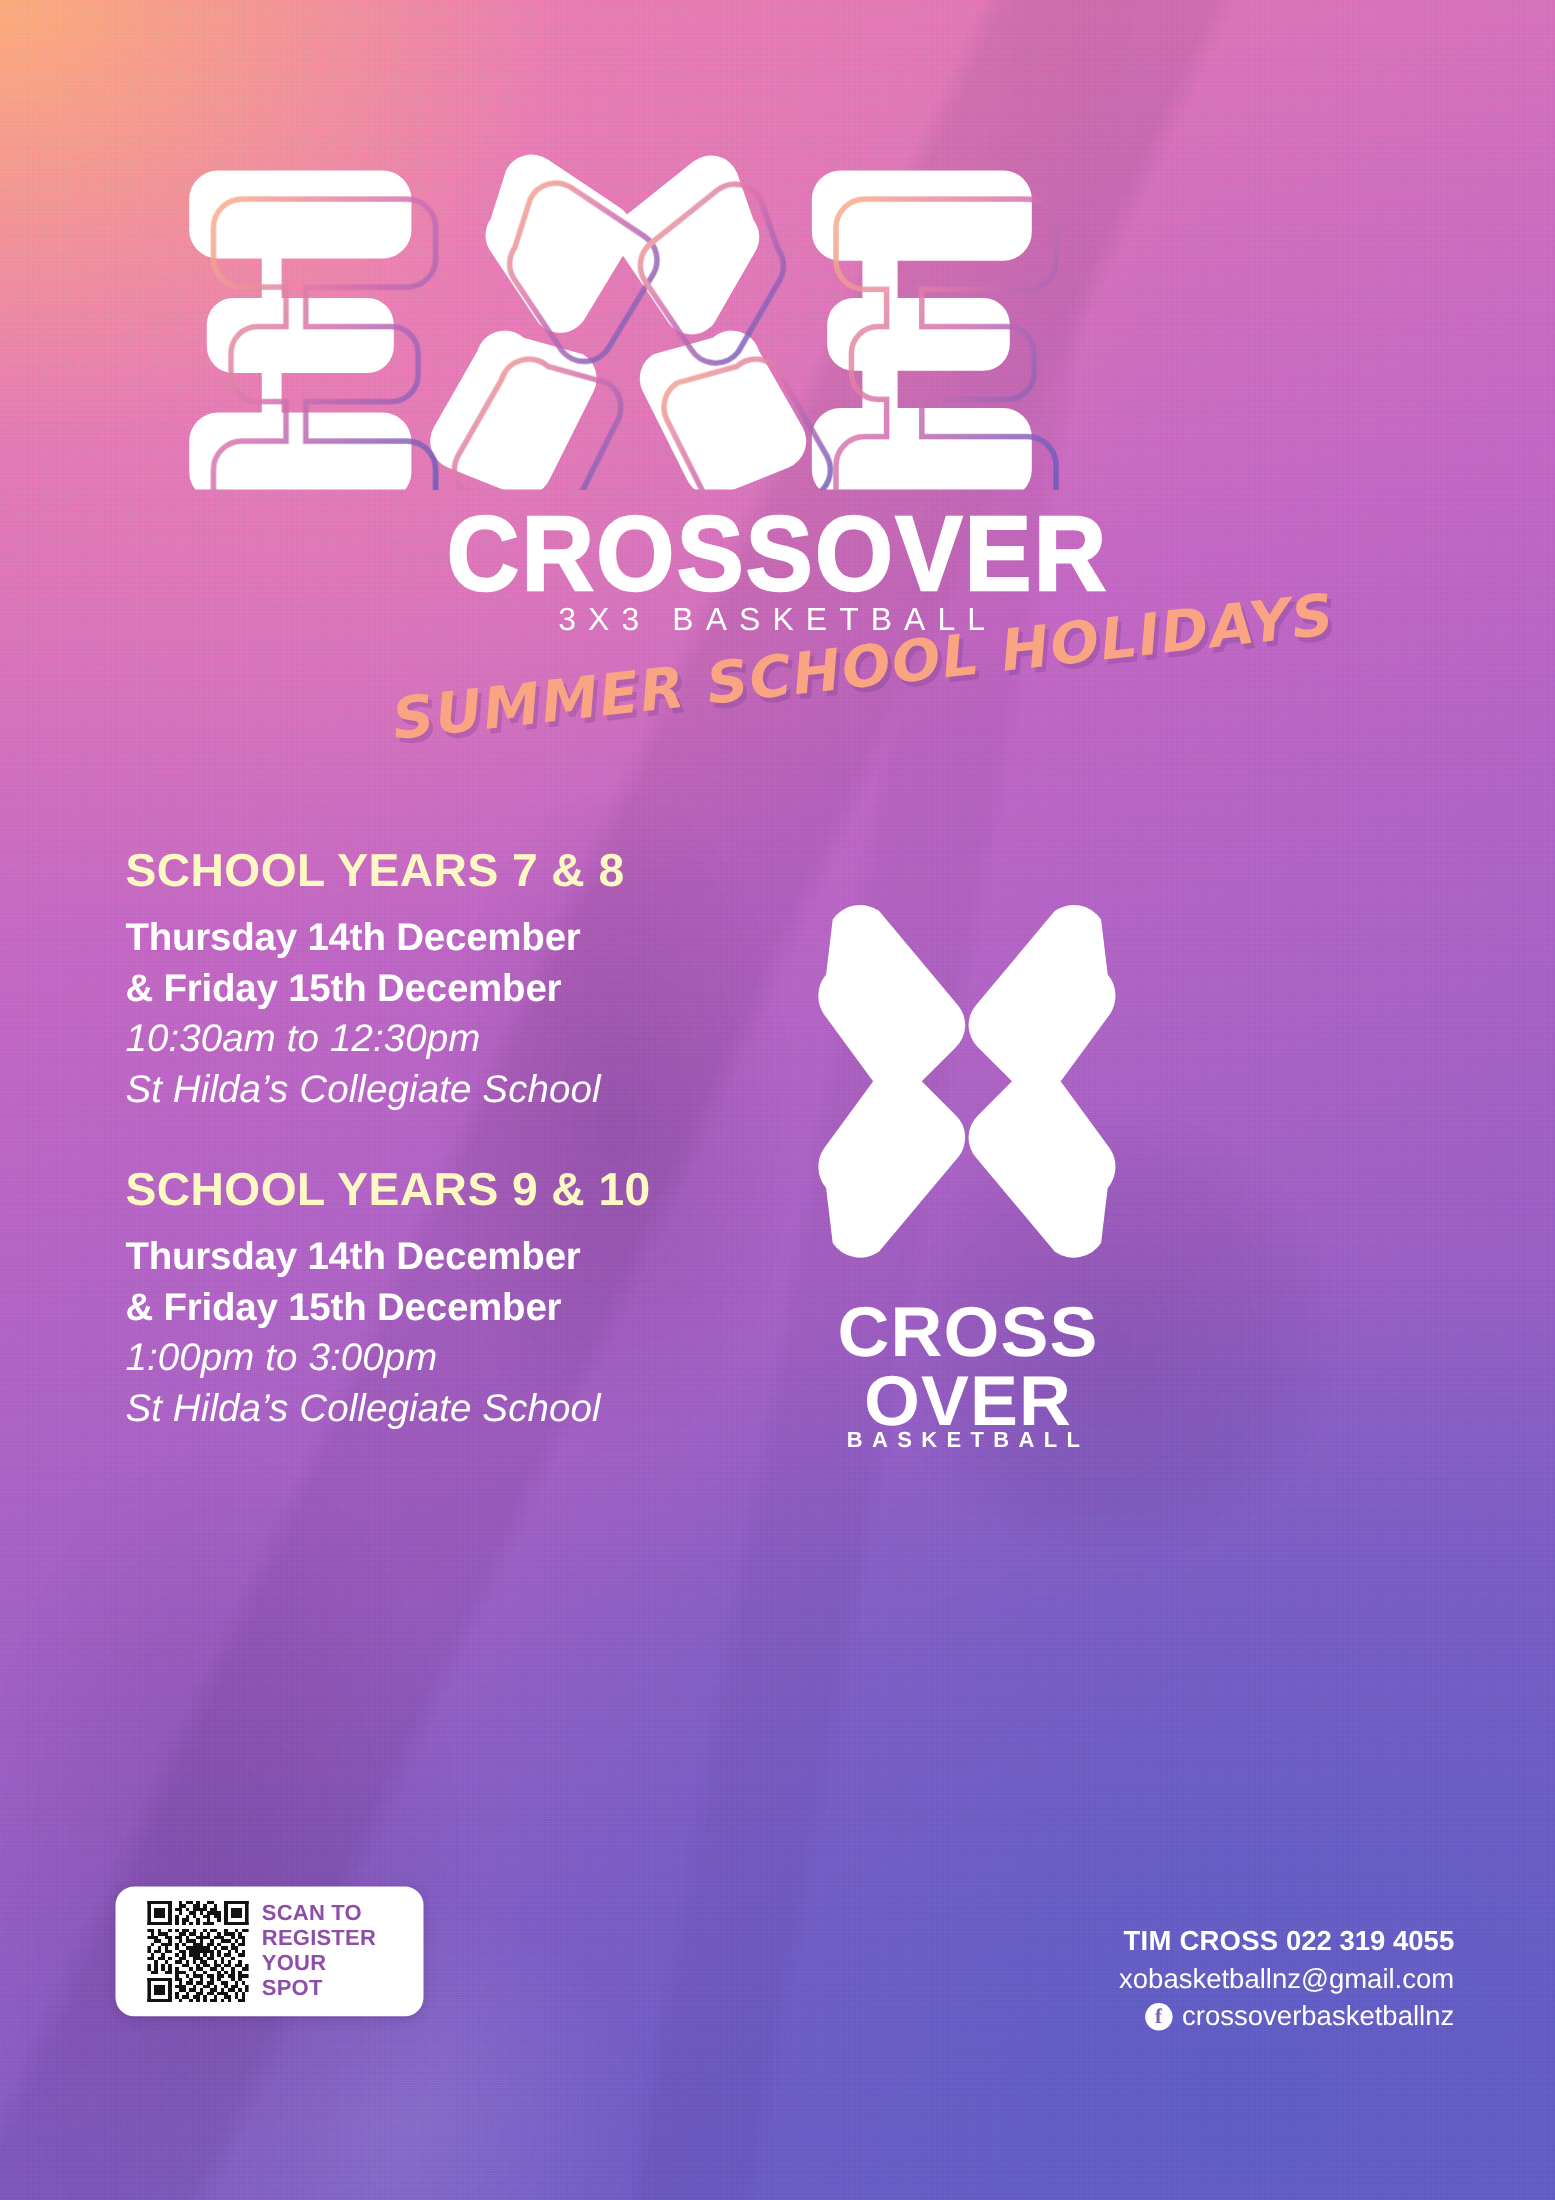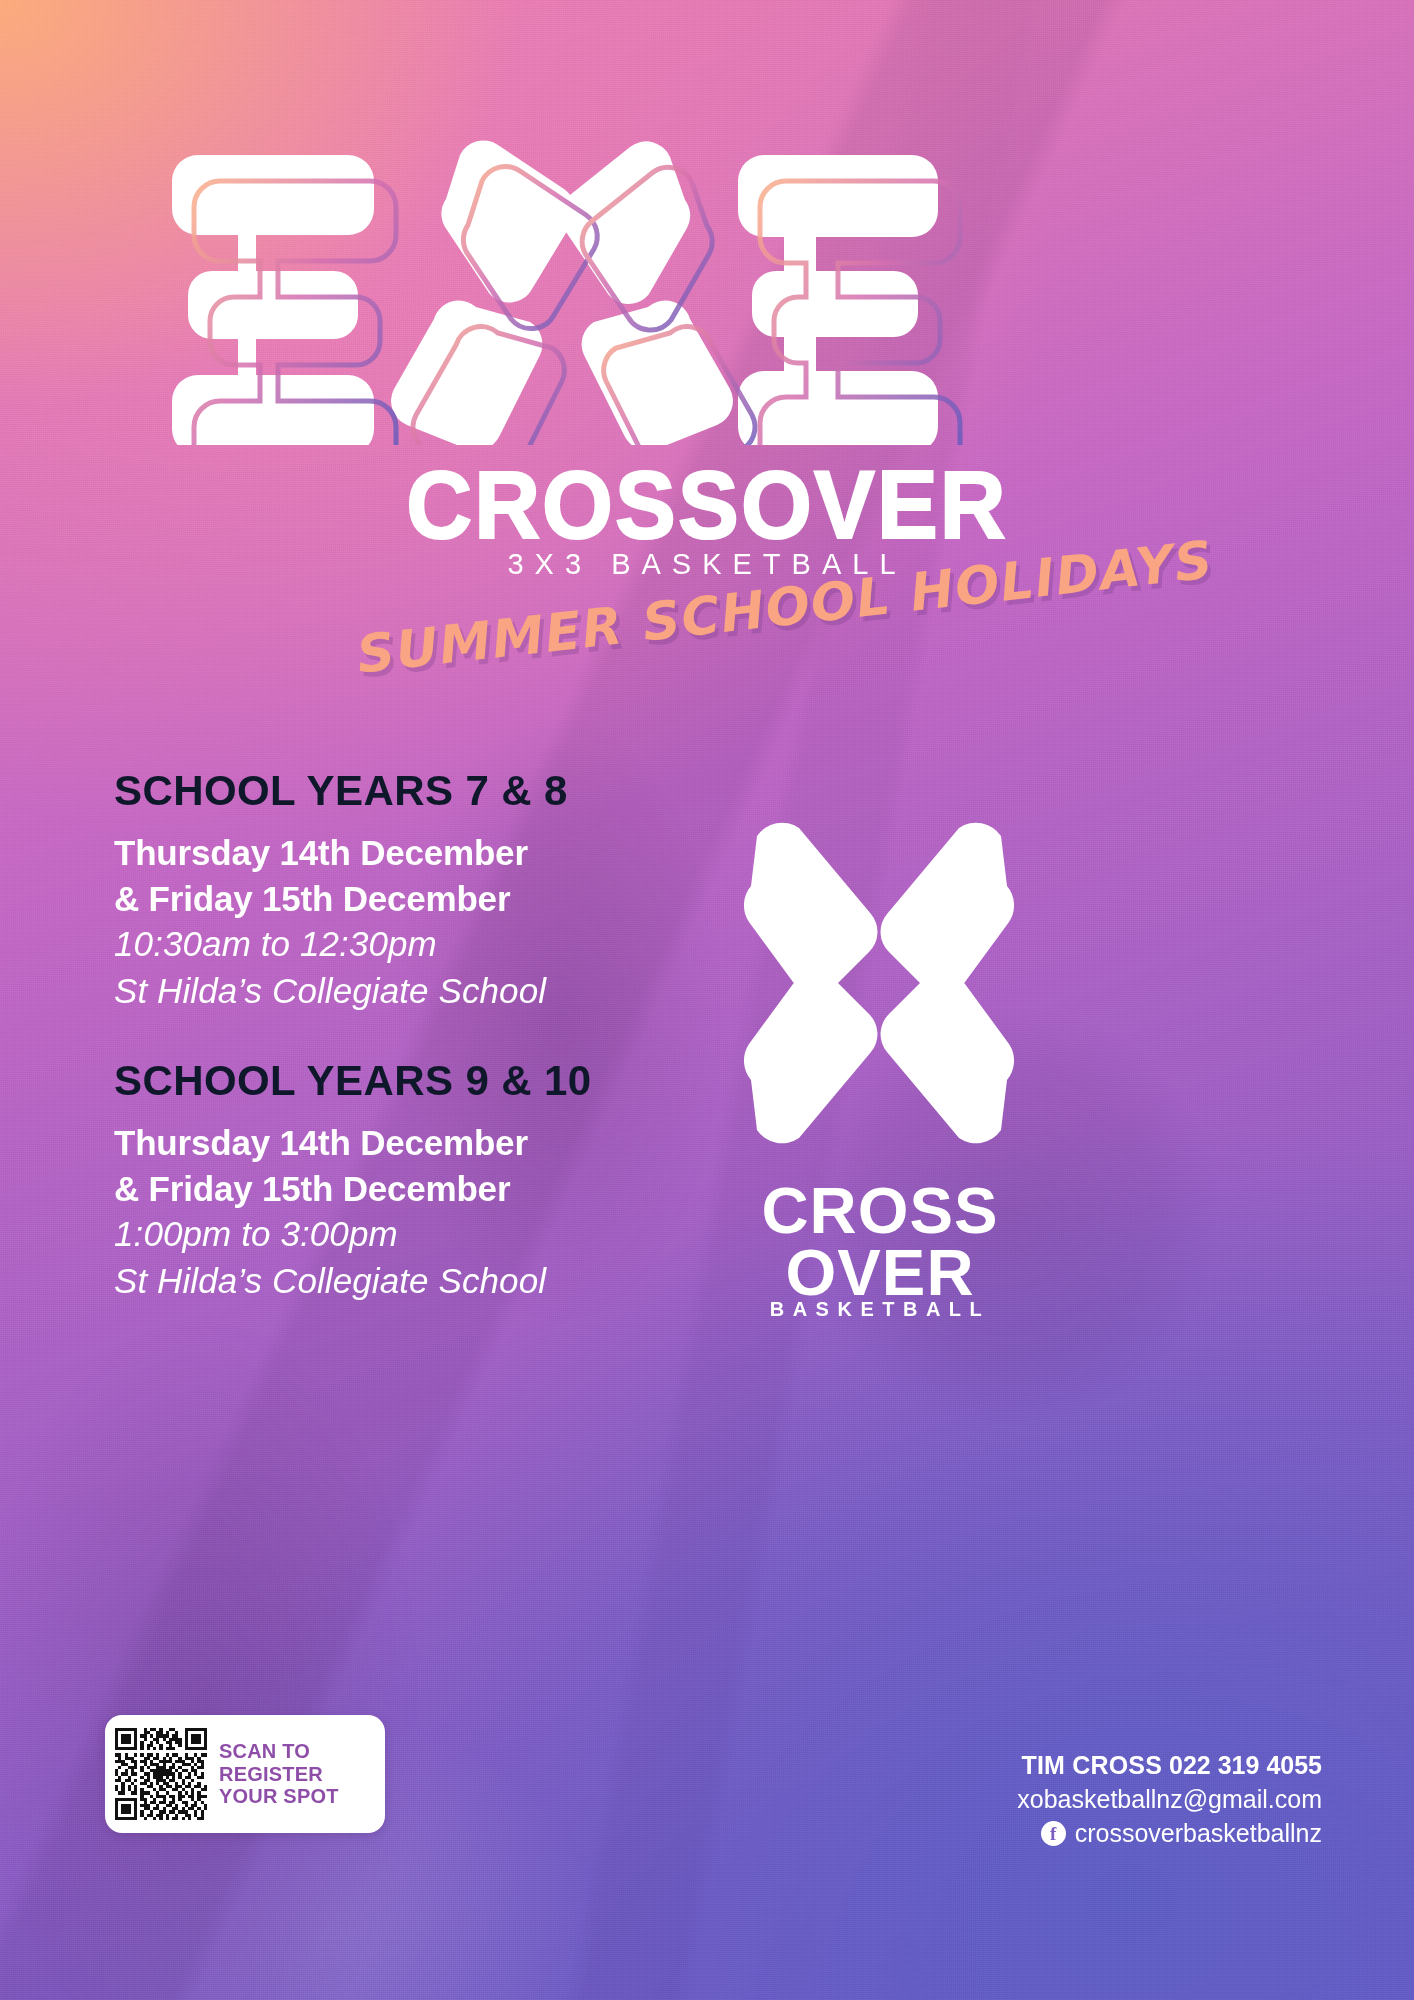--- a/index.html
+++ b/index.html
@@ -86,21 +86,21 @@
     font-size:52px; letter-spacing:1.5px;
     text-align:center; white-space:nowrap;
     text-shadow:3px 5px 0 rgba(120,60,140,.30);
   }
 
   
   .block { position:absolute; left:114px; width:620px; }
   #block1 { top:770px; }
   #block2 { top:1060px; }
   .blk-head {
-    color:#0f172a; font-weight:700; font-size:42px;
+    color:#fef9c3; font-weight:700; font-size:42px;
     letter-spacing:.4px; line-height:1.0; margin-bottom:18px;
     white-space:nowrap;
   }
   .blk-bold {
     color:#ffffff; font-weight:700; font-size:35px;
     line-height:1.30; white-space:nowrap; letter-spacing:-.2px;
   }
   .blk-reg {
     color:#ffffff; font-weight:400; font-size:35px;
     line-height:1.34; white-space:nowrap; letter-spacing:.1px;font-style:italic;
@@ -120,21 +120,21 @@
     text-align:center; color:#fff; font-weight:700;
     font-size:20px; letter-spacing:8.5px;
   }
 
   
   #qrbadge {
     position:absolute; left:105px; top:1715px;
     width:280px; height:118px;
     background:#ffffff; border-radius:17px;
     display:flex; align-items:center; gap:12px;
-    padding:12px 10px;
+    padding:12px 29px;
     box-shadow:0 3px 10px rgba(60,20,80,.18);
   }
   #qrimg { width:92px; height:92px; flex:none; display:block; }
   #qrtext {
     color:#8e4ea8; font-weight:700; font-size:20px;
     line-height:1.14; letter-spacing:.2px;
   }
 
   
   #contact {

